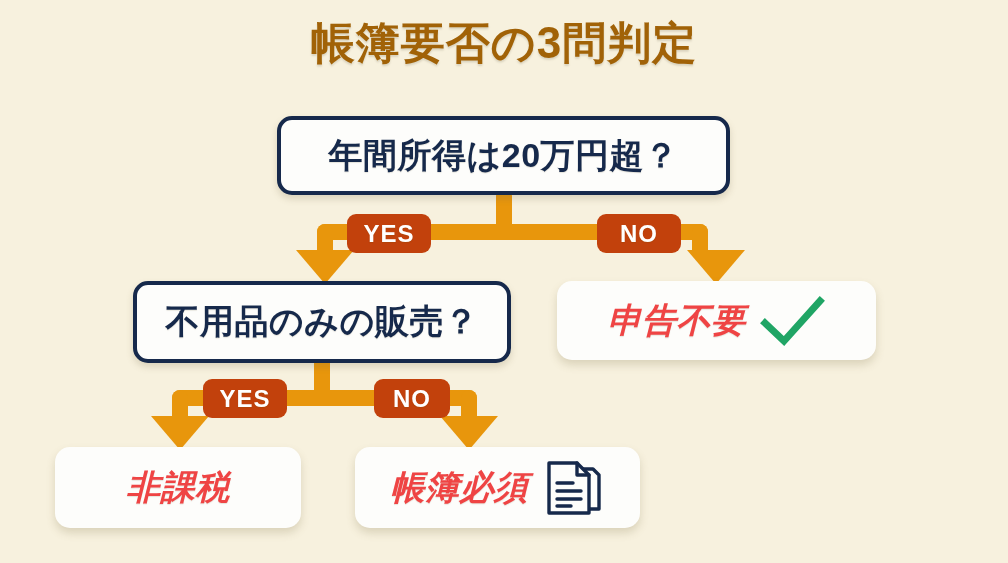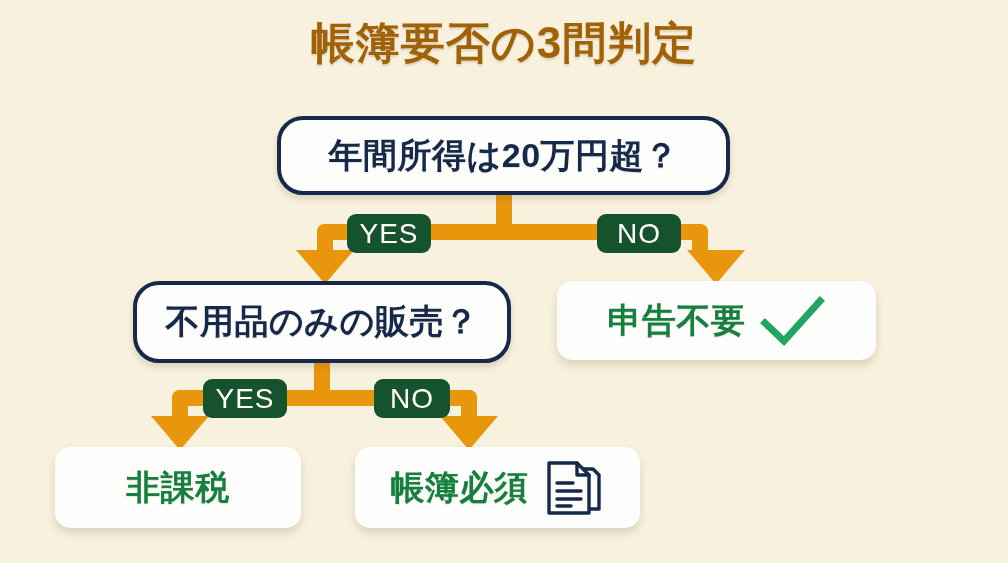--- a/index.html
+++ b/index.html
@@ -42,21 +42,21 @@
     width: 1008px;
     height: 563px;
   }
 
   
   .decision {
     position: absolute;
     box-sizing: border-box;
     background: #fdfdfb;
     border: 4px solid #16294b;
-    border-radius: 26px;
+    border-radius: 15px;
     display: flex;
     align-items: center;
     justify-content: center;
     box-shadow: 0 4px 7px rgba(120,105,70,0.22);
   }
   .decision .dtext {
     font-size: 34px;
     font-weight: 700;
     color: #16294b;
     letter-spacing: 0.5px;
@@ -74,48 +74,49 @@
     border-radius: 15px;
     display: flex;
     align-items: center;
     justify-content: center;
     gap: 14px;
     box-shadow: 0 5px 9px rgba(130,115,75,0.24);
   }
   .result .rtext {
     font-size: 34px;
     font-weight: 700;
-    color: #15803d;
+    color: #ef4444;
     letter-spacing: 0.5px;
     white-space: nowrap;
     text-shadow: 0 1px 1px rgba(120,110,80,0.18);
+    font-style: italic;
   }
   #card-nofile  { left: 557px; top: 281px; width: 319px; height: 79px; }
   #card-taxfree { left: 55px;  top: 447px; width: 246px; height: 81px; }
   #card-ledger  { left: 355px; top: 447px; width: 285px; height: 81px; }
 
   .icon-wrap {
     display: flex;
     align-items: center;
     justify-content: center;
     line-height: 0;
   }
 
   
   .pill {
     position: absolute;
     box-sizing: border-box;
-    background: #14532d;
+    background: #c2410c;
     border-radius: 9px;
     display: flex;
     align-items: center;
     justify-content: center;
     color: #ffffff;
-    font-size: 28px;
-    font-weight: 400;
+    font-size: 24px;
+    font-weight: 700;
     letter-spacing: 1px;
     text-shadow: 0 1px 1px rgba(130,80,0,0.25);
   }
   #pill-yes-1 { left: 347px; top: 214px; width: 84px; height: 39px; }
   #pill-no-1  { left: 597px; top: 214px; width: 84px; height: 39px; }
   #pill-yes-2 { left: 203px; top: 379px; width: 84px; height: 39px; }
   #pill-no-2  { left: 374px; top: 379px; width: 76px; height: 39px; }
 </style>
 </head>
 <body>

